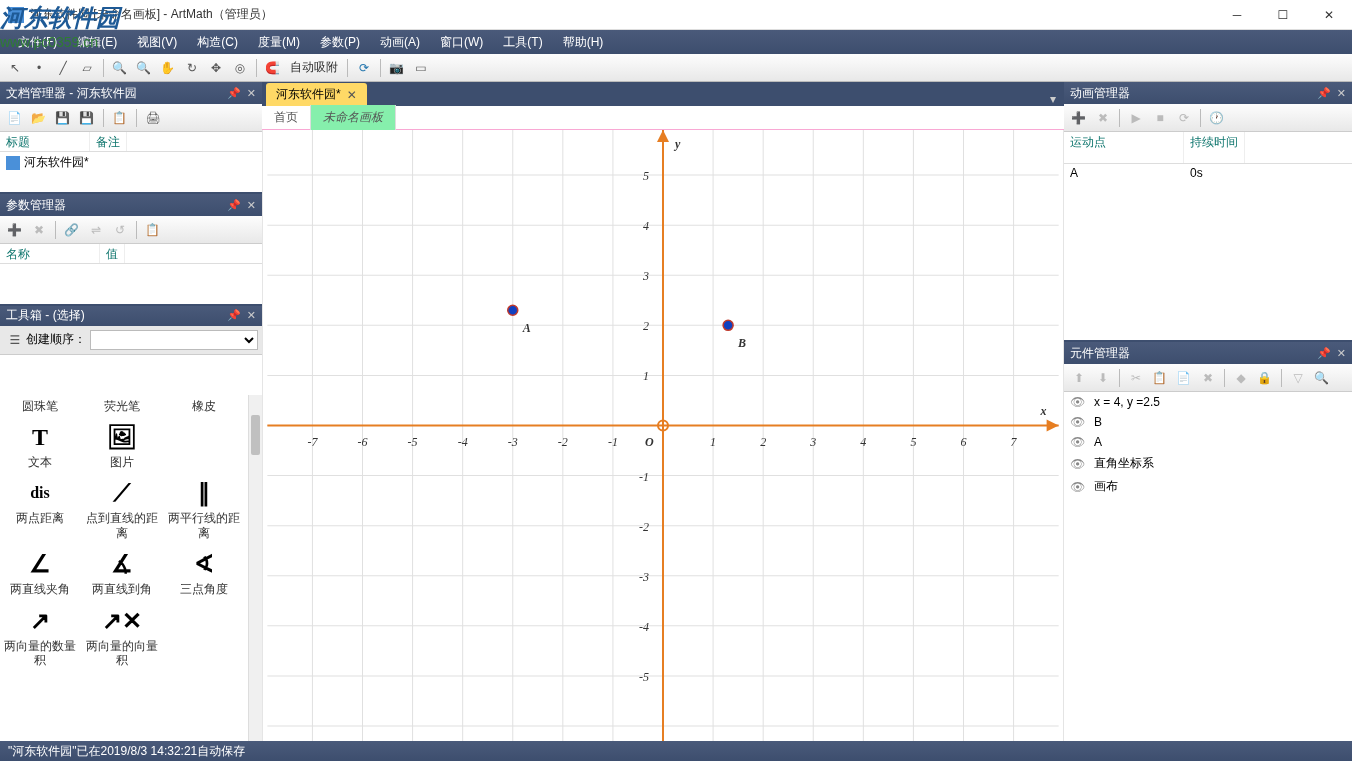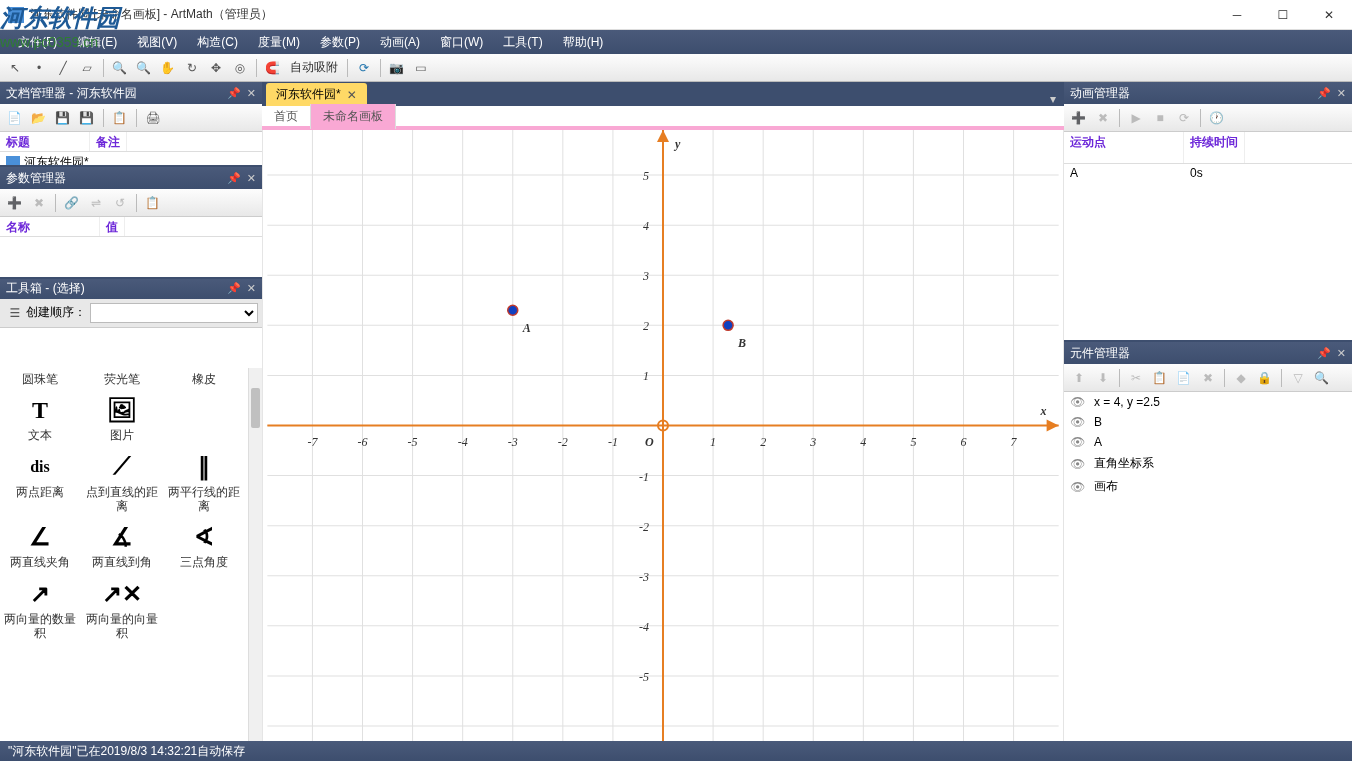--- a/index.html
+++ b/index.html
@@ -20,40 +20,40 @@
 .tool-label { color: #333; padding: 0 4px; display: flex; align-items: center; }
 .main-layout { display: flex; height: calc(100% - 30px - 24px - 28px - 20px); }
 .left-col { width: 262px; display: flex; flex-direction: column; gap: 2px; background: #3d4e6e; }
 .panel { background: #fff; display: flex; flex-direction: column; }
 .panel-header { height: 22px; background: linear-gradient(#4a5a7a, #3d4e6e); color: #fff; display: flex; align-items: center; padding: 0 6px; justify-content: space-between; }
 .panel-header-controls { display: flex; gap: 6px; }
 .panel-header-btn { color: #ccc; cursor: pointer; font-size: 11px; }
 .panel-toolbar { height: 28px; background: linear-gradient(#fdfdfd, #e8e8e8); border-bottom: 1px solid #ccc; display: flex; align-items: center; padding: 0 4px; gap: 2px; }
 .panel-body { flex: 1; background: #fff; overflow: hidden; }
 .col-headers { display: flex; height: 20px; background: #fff; border-bottom: 1px solid #ddd; }
-.col-header { padding: 2px 6px; color: #6d28d9; border-right: 1px solid #eee; font-weight: bold; }
+.col-header { padding: 2px 6px; color: #0f766e; border-right: 1px solid #eee; }
 .doc-row { display: flex; align-items: center; padding: 2px 6px; gap: 4px; }
 .doc-icon { width: 14px; height: 14px; background: #4a90d9; }
 .toolbox-body { overflow-y: auto; background: #fff; padding: 4px; margin-top: 40px; }
 .tool-row { display: flex; gap: 10px; margin-bottom: 8px; }
 .tool-cell { width: 72px; display: flex; flex-direction: column; align-items: center; gap: 2px; cursor: pointer; }
 .tool-cell-icon { width: 32px; height: 32px; display: flex; align-items: center; justify-content: center; font-size: 24px; font-weight: bold; font-family: "Times New Roman", serif; }
 .tool-cell-label { text-align: center; color: #333; line-height: 1.2; }
 .tool-cat { color: #2a5a9a; font-weight: bold; padding: 4px 6px; display: flex; align-items: center; gap: 6px; }
 .tool-cat::after { content: ""; flex: 1; height: 1px; background: #2a5a9a; }
 .select-row { display: flex; align-items: center; padding: 3px 4px; background: #e8e8e8; border-bottom: 1px solid #ccc; }
 .select-combo { flex: 1; height: 20px; border: 1px solid #bbb; background: #fff; margin-left: 4px; }
 .center-col { flex: 1; display: flex; flex-direction: column; background: #3d4e6e; }
 .tab-strip { height: 24px; background: #3d4e6e; display: flex; align-items: flex-end; padding-left: 4px; }
 .doc-tab { background: #ffd966; padding: 3px 10px; display: flex; align-items: center; gap: 6px; border-radius: 3px 3px 0 0; }
 .doc-tab-close { color: #555; cursor: pointer; }
 .doc-tab-menu { margin-left: auto; color: #ccc; padding: 0 8px; cursor: pointer; }
-.subtab-strip { height: 24px; background: #fff; display: flex; align-items: center; border-bottom: 4px solid #f9a8d4; }
+.subtab-strip { height: 24px; background: #fff; display: flex; align-items: center; border-bottom: 1px solid #f9a8d4; }
 .subtab { padding: 4px 12px; color: #555; border-right: 1px solid #ddd; cursor: pointer; }
-.subtab.active { background: #f9a8d4; }
+.subtab.active { background: #86efac; font-style: italic; }
 .canvas-area { flex: 1; background: #fff; position: relative; overflow: hidden; }
 .grid-canvas { position: absolute; inset: 0; }
 .right-col { width: 288px; display: flex; flex-direction: column; gap: 2px; background: #3d4e6e; }
 .anim-body { background: #fff; flex: 1; }
 .anim-headers { display: flex; height: 32px; border-bottom: 1px solid #ddd; }
 .anim-row { display: flex; padding: 2px 6px; }
 .anim-col1 { width: 120px; }
 .elem-body { background: #fff; flex: 1; overflow-y: auto; }
 .elem-row { display: flex; align-items: center; padding: 3px 6px; gap: 8px; }
 .eye-icon { width: 16px; color: #888; }
@@ -112,21 +112,21 @@
   <div class="tool-btn" style="color:#2a7ab0">⟳</div>
   <div class="tool-sep"></div>
   <div class="tool-btn">📷</div>
   <div class="tool-btn">▭</div>
 </div>
 
 <div class="main-layout">
 
   <div class="left-col">
 
-    <div class="panel" style="height:83px">
+    <div class="panel" style="height:110px">
       <div class="panel-header">
         <span>文档管理器 - 河东软件园</span>
         <div class="panel-header-controls">
           <span class="panel-header-btn">📌</span>
           <span class="panel-header-btn">✕</span>
         </div>
       </div>
       <div class="panel-toolbar">
         <div class="tool-btn">📄</div>
         <div class="tool-btn">📂</div>

